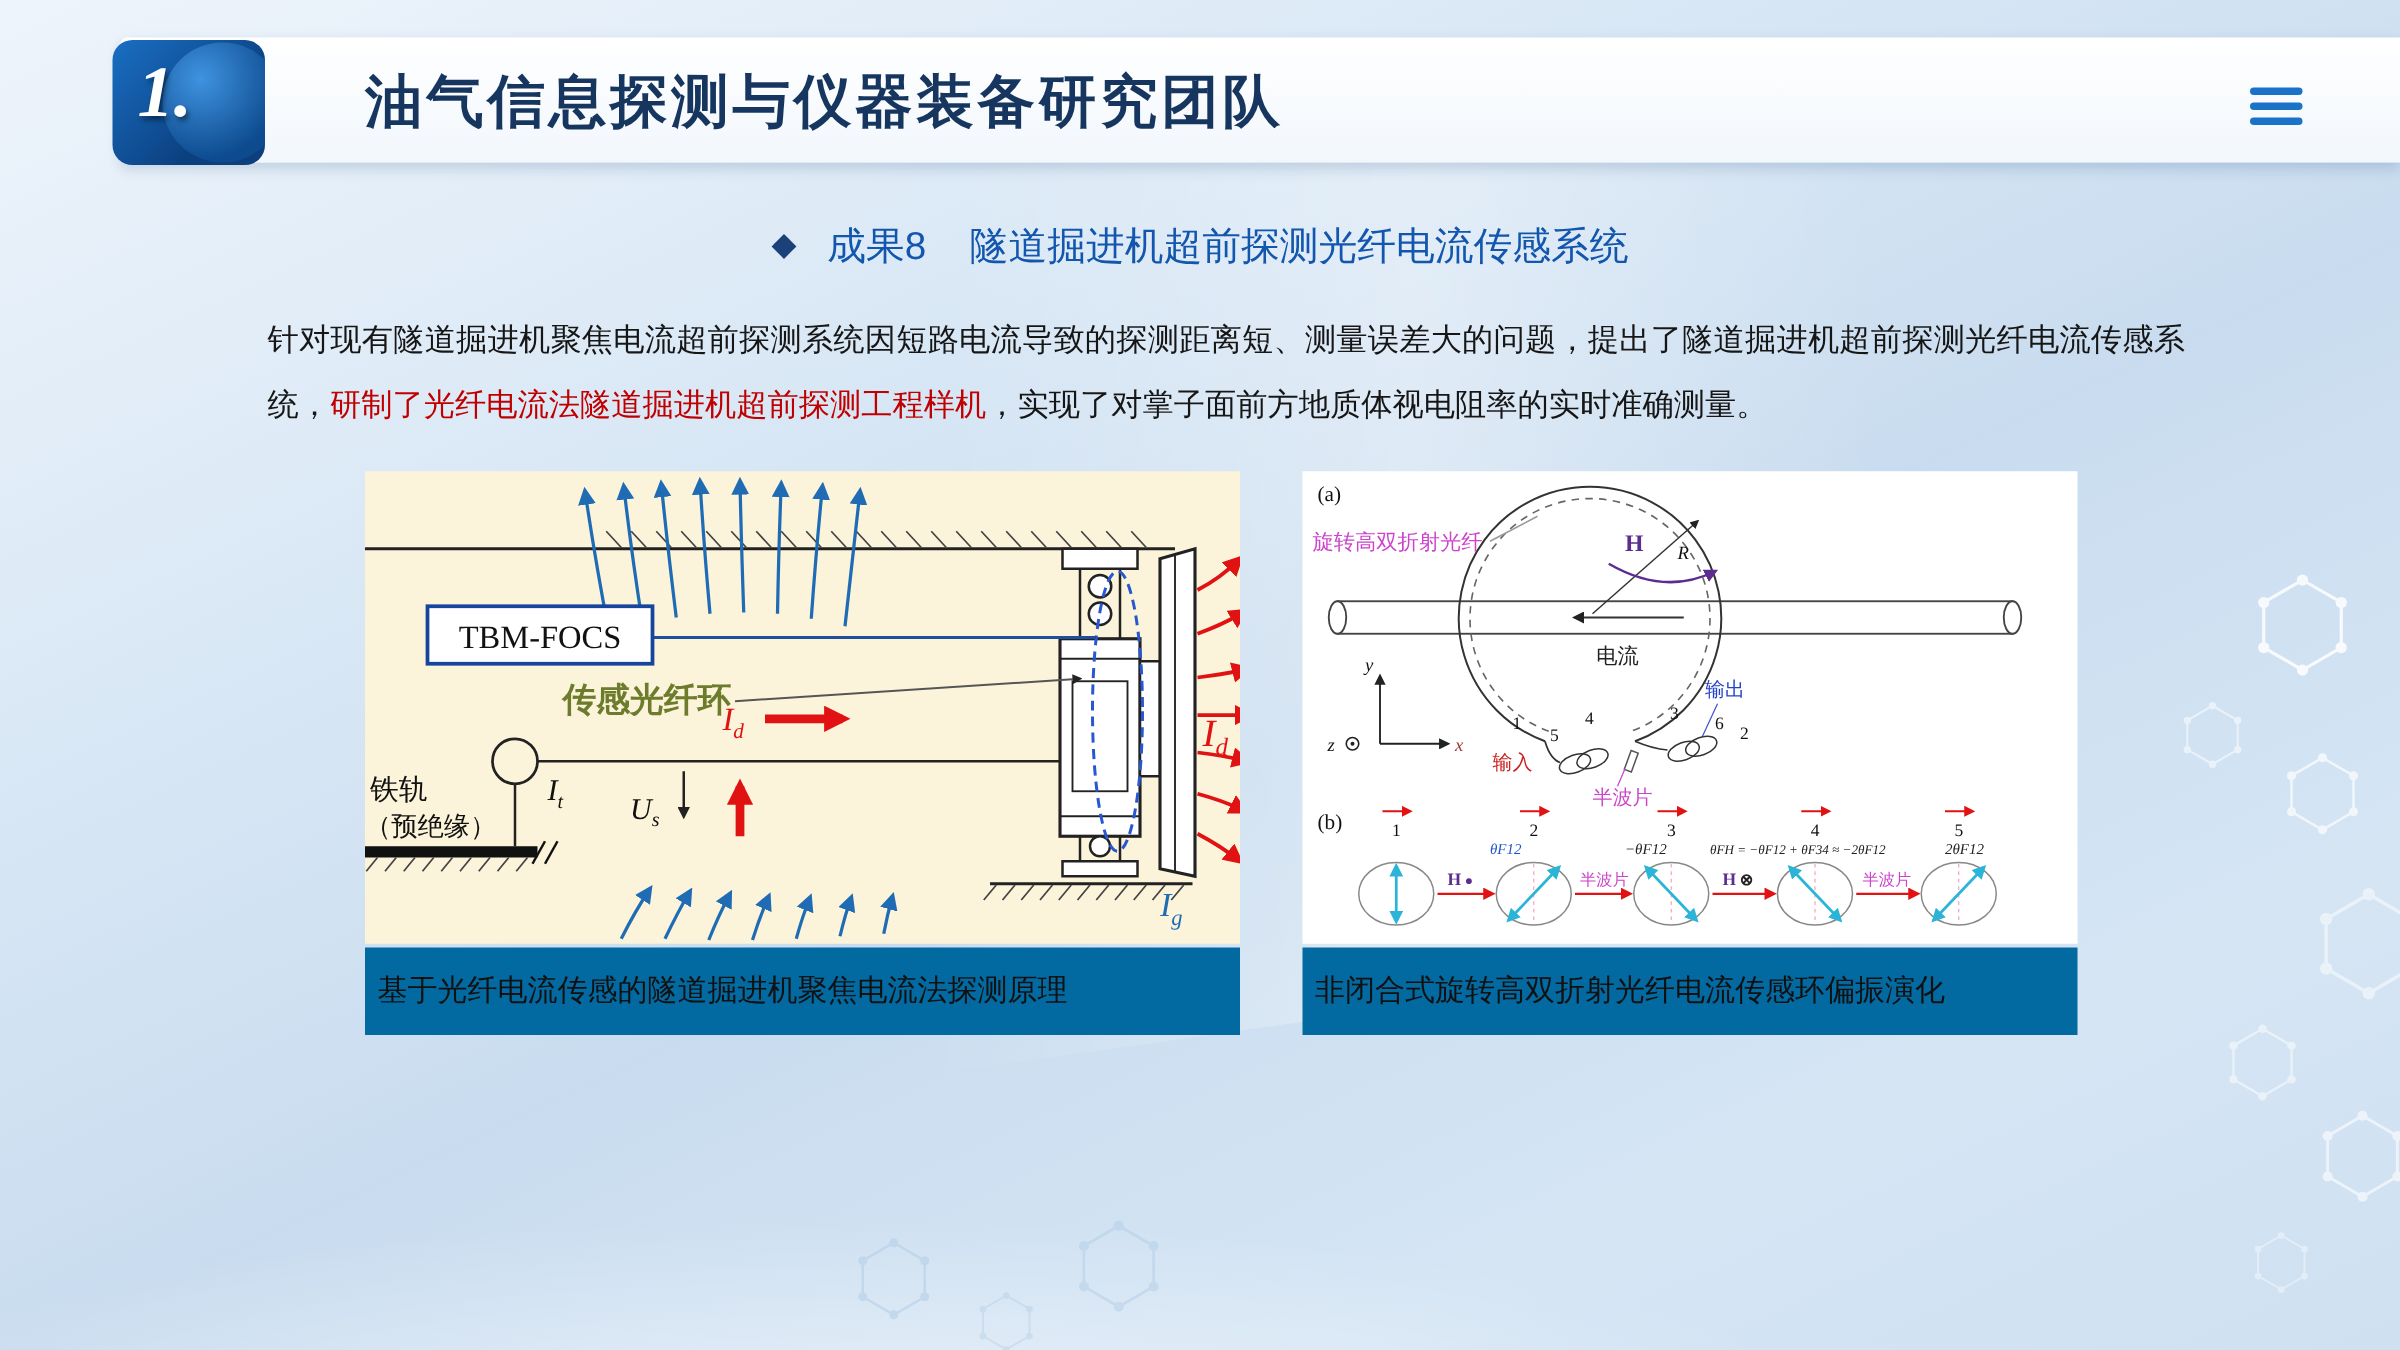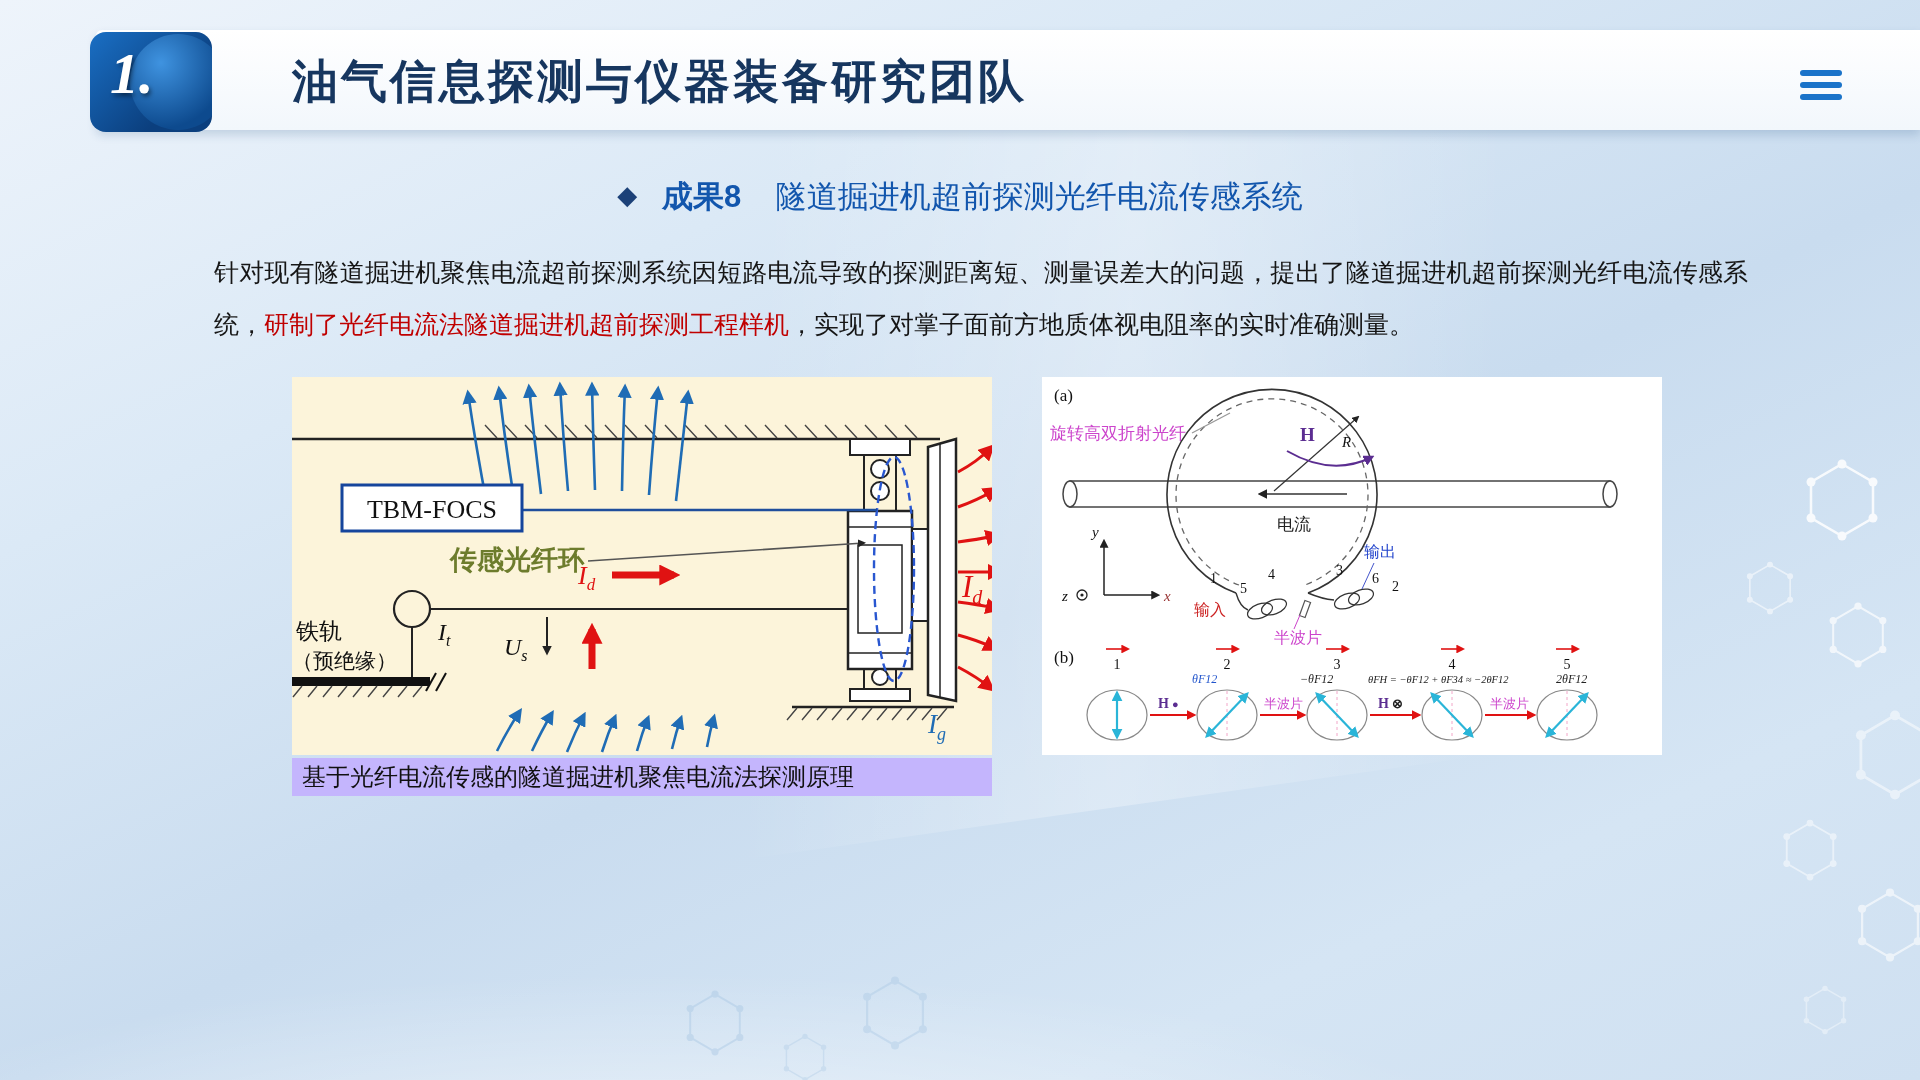--- a/index.html
+++ b/index.html
@@ -24,32 +24,32 @@
   .badge-num{position:absolute;left:20px;top:8px;z-index:2;color:#fff;
          font:italic 700 58px "Liberation Serif",serif;text-shadow:2px 3px 4px rgba(0,0,0,.45)}
   .title{position:absolute;left:196px;top:0;height:116px;line-height:104px;
          font-family:"Liberation Serif",serif;font-size:46px;color:#16365f;letter-spacing:3px;font-weight:600}
   .menu{position:absolute;right:78px;top:40px;width:42px;height:30px;display:flex;flex-direction:column;
         justify-content:space-between;cursor:pointer}
   .menu span{display:block;height:6px;border-radius:3px;background:#1a73c9}
   
   .subtitle{position:absolute;left:0;top:176px;width:100%;text-align:center;font-size:31px;color:#1256ad}
   .subtitle .diamond{color:#1c4178;font-size:26px;margin-right:16px;vertical-align:3px}
-  .subtitle .tag{font-weight:700;margin-right:26px}
+  .subtitle .tag{font-weight:400;margin-right:26px}
   
   .bodytext{position:absolute;left:214px;top:246px;width:1534px;font-size:25px;line-height:52px;
             color:#161616;text-align:justify}
   .bodytext .hl{color:#c00000;font-weight:400}
   
   .figures{position:absolute;left:292px;top:377px;display:flex;gap:50px}
   .figure{display:flex;flex-direction:column}
   .fig-img{display:block}
   .fig-left-bg{background:#fcf4da}
   .fig-right-bg{background:#ffffff}
-  .caption{margin-top:3px;background:#c4b5fd;color:#111;font-size:24px;padding:4px 10px;line-height:30px}
+  .caption{margin-top:3px;background:#0369a1;color:#111;font-size:24px;padding:20px 10px;line-height:30px}
   svg text{user-select:none}
 </style>
 </head>
 <body>
 
 <div class="decor band1"></div>
 <div class="decor wave"></div>
 
 <svg class="decor" style="right:-10px;top:420px" width="340" height="640" viewBox="0 0 340 640">
   <defs>
@@ -346,14 +346,15 @@
         <line x1="525" y1="314" x2="525" y2="362" stroke="#f2a6c8" stroke-width="1" stroke-dasharray="3 3"></line>
         <g stroke="#2ab5d8" stroke-width="2.2">
           <line x1="75" y1="316" x2="75" y2="360" marker-start="url(#bC)" marker-end="url(#bC)"></line>
           <line x1="165" y1="359" x2="205" y2="317" marker-start="url(#bC)" marker-end="url(#bC)"></line>
           <line x1="275" y1="317" x2="315" y2="359" marker-start="url(#bC)" marker-end="url(#bC)"></line>
           <line x1="390" y1="317" x2="430" y2="359" marker-start="url(#bC)" marker-end="url(#bC)"></line>
           <line x1="505" y1="359" x2="545" y2="317" marker-start="url(#bC)" marker-end="url(#bC)"></line>
         </g>
       </g>
     </svg>
+    <div class="caption">非闭合式旋转高双折射光纤电流传感环偏振演化</div>
   </div>
 </div>
 
 </body></html>

